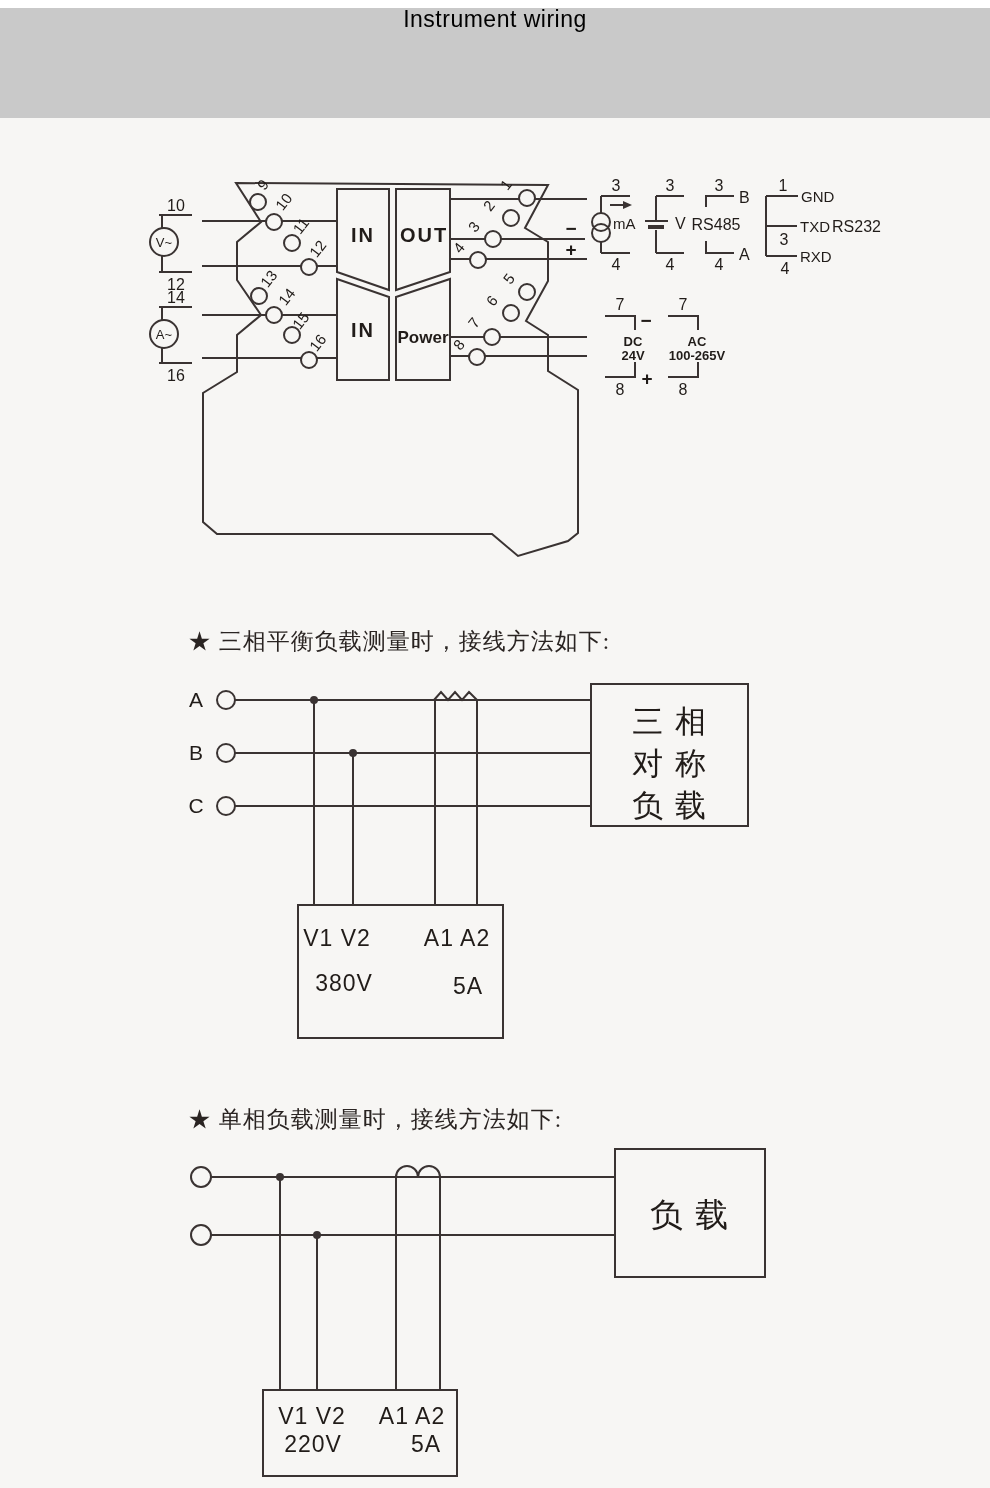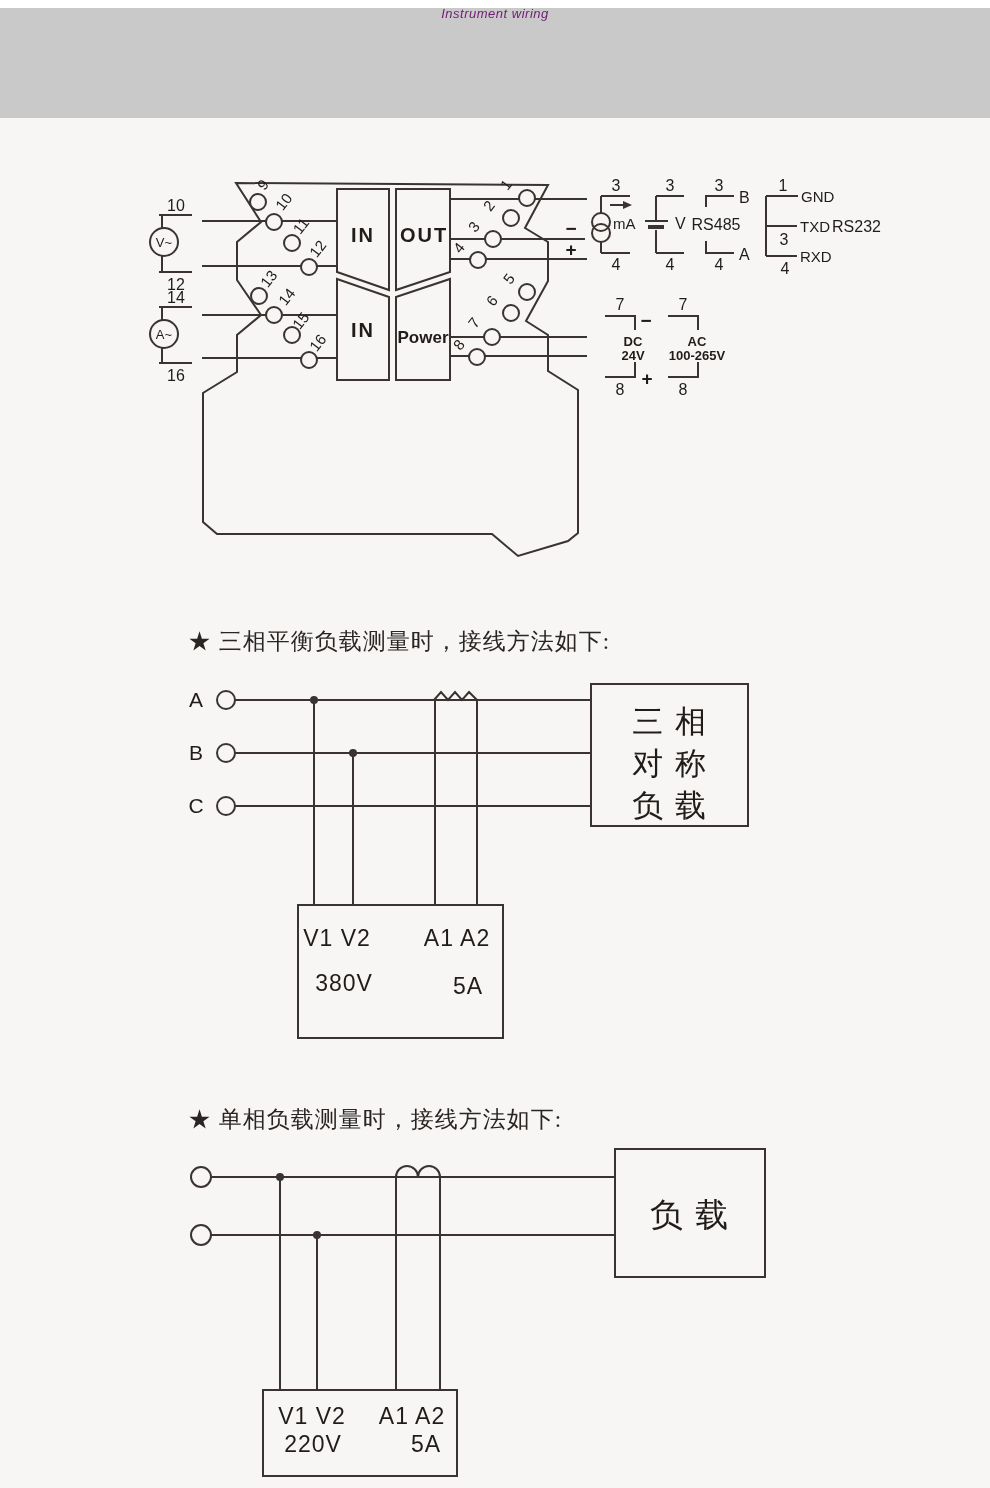--- a/index.html
+++ b/index.html
@@ -2,21 +2,21 @@
 <html><head>
 <meta charset="utf-8">
 <style>
   html,body{margin:0;padding:0;background:#ffffff;}
   #page{position:relative;width:990px;height:1488px;background:#f7f6f4;overflow:hidden;
         font-family:"Liberation Sans",sans-serif;}
   #topstrip{position:absolute;left:0;top:0;width:990px;height:8px;background:#ffffff;}
   #band{position:absolute;left:0;top:8px;width:990px;height:110px;background:#c9c9c9;
         text-align:center;color:#0d0d0d;}
   #band .title{margin-top:14px;font-size:46px;font-weight:bold;letter-spacing:3px;line-height:1.1;}
-  #band .subtitle{font-size:13px;margin-top:-2px;letter-spacing:0.5px;color:#701a75;font-style:italic;}
+  #band .subtitle{font-size:23px;margin-top:-2px;letter-spacing:0.5px;color:#000000;}
   svg{position:absolute;left:0;top:0;}
   .ln{stroke:#3a3332;stroke-width:2;fill:none;}
   .fillbg{fill:#f7f6f4;}
   .dot{fill:#3a3332;stroke:none;}
   .t{font-family:"Liberation Sans",sans-serif;fill:#211c19;font-size:16px;}
   .tpin{font-size:16px;}
   .trot{font-size:15px;}
   .tmod{font-size:20px;font-weight:600;letter-spacing:2px;}
   .tsm{font-size:15px;}
   .tpw{font-size:13px;font-weight:700;}

